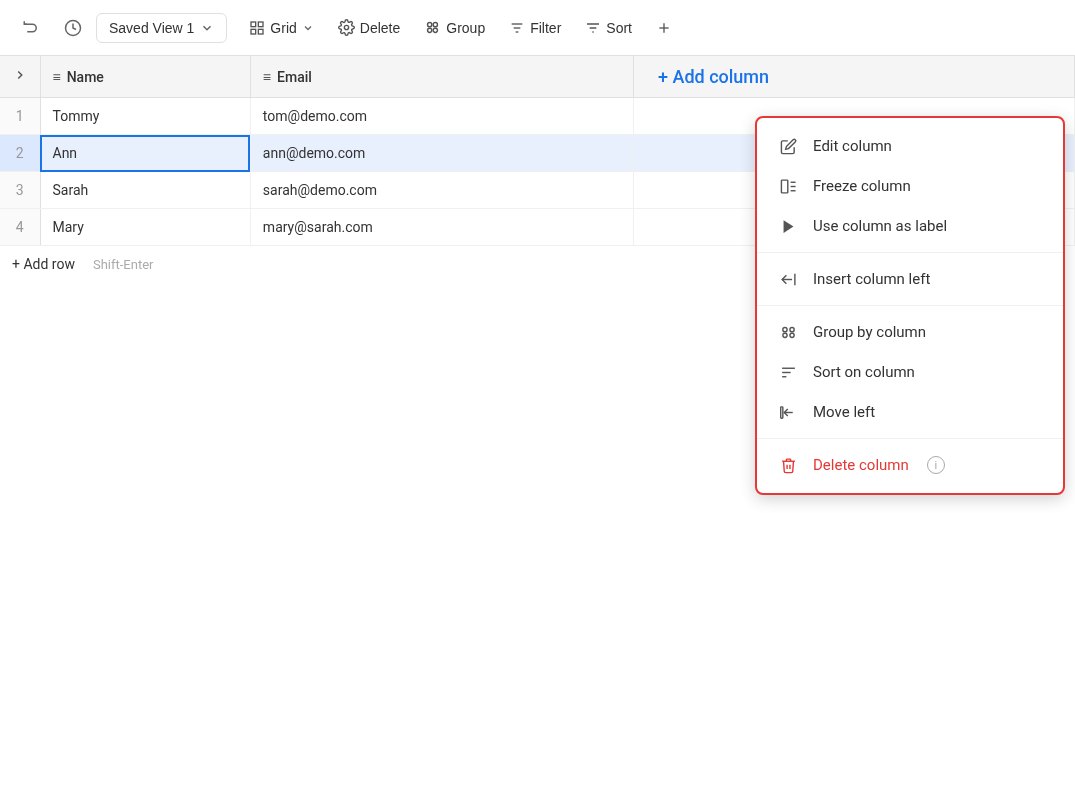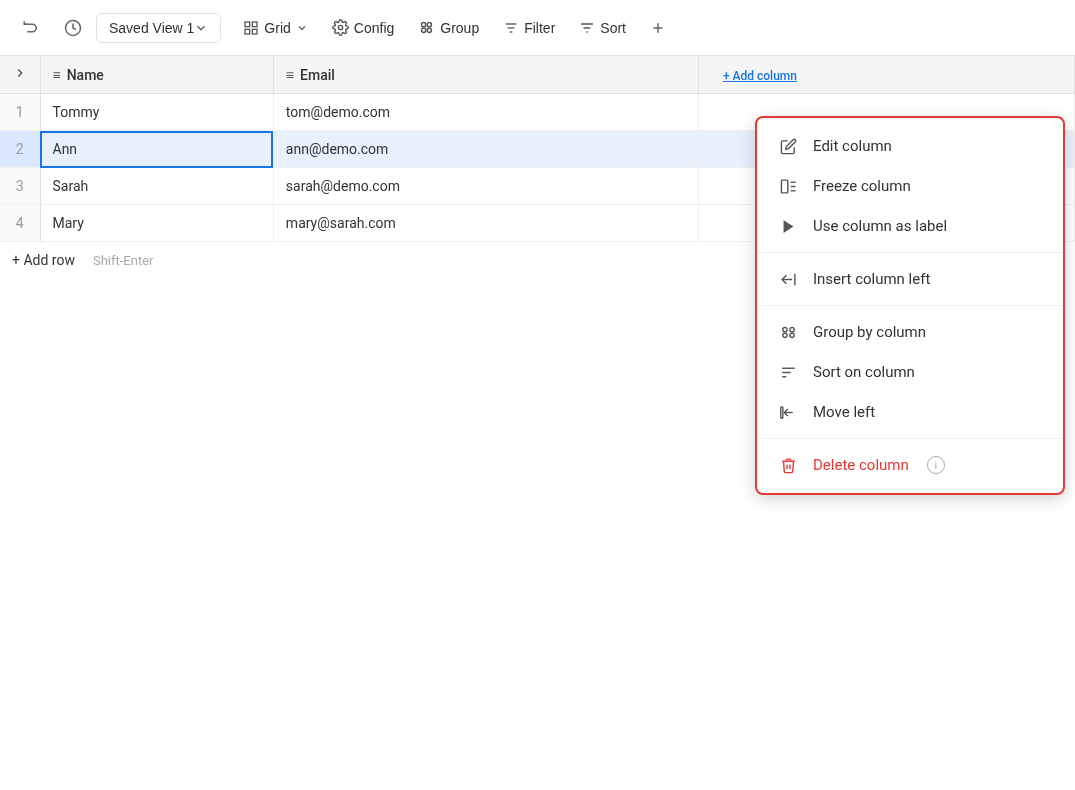--- a/index.html
+++ b/index.html
@@ -31,20 +31,21 @@
       background: transparent;
       border-radius: 6px;
       cursor: pointer;
       font-size: 14px;
       color: #333;
       white-space: nowrap;
     }
     .saved-view-btn {
       display: flex;
       align-items: center;
+      gap: 6px;
       padding: 6px 12px;
       border: 1px solid #e0e0e0;
       background: #fff;
       border-radius: 6px;
       cursor: pointer;
       font-size: 14px;
       color: #333;
       margin-right: 8px;
     }
 
@@ -110,25 +111,24 @@
       cursor: pointer;
       font-size: 14px;
     }
     .add-row-hint {
       color: #aaa;
       font-size: 13px;
     }
     .add-column-btn {
       color: #1a73e8;
       font-weight: 500;
-      font-size: 12px;
+      font-size: 18px;
       padding: 10px 12px;
       cursor: pointer;
       white-space: nowrap;
-      text-decoration: underline;
     }
     .col-header-content {
       display: flex;
       align-items: center;
       gap: 6px;
     }
 
     
     .context-menu-overlay {
       position: absolute;
@@ -227,21 +227,21 @@
     <svg width="12" height="12" viewBox="0 0 24 24" fill="none" stroke="#666" stroke-width="2.5">
       <polyline points="6,9 12,15 18,9"></polyline>
     </svg>
   </button>
 
   <button class="toolbar-btn">
     <svg width="17" height="17" viewBox="0 0 24 24" fill="none" stroke="#555" stroke-width="2">
       <circle cx="12" cy="12" r="3"></circle>
       <path d="M19.4 15a1.65 1.65 0 0 0 .33 1.82l.06.06a2 2 0 0 1-2.83 2.83l-.06-.06a1.65 1.65 0 0 0-1.82-.33 1.65 1.65 0 0 0-1 1.51V21a2 2 0 0 1-4 0v-.09A1.65 1.65 0 0 0 9 19.4a1.65 1.65 0 0 0-1.82.33l-.06.06a2 2 0 0 1-2.83-2.83l.06-.06A1.65 1.65 0 0 0 4.68 15a1.65 1.65 0 0 0-1.51-1H3a2 2 0 0 1 0-4h.09A1.65 1.65 0 0 0 4.6 9a1.65 1.65 0 0 0-.33-1.82l-.06-.06a2 2 0 0 1 2.83-2.83l.06.06A1.65 1.65 0 0 0 9 4.68a1.65 1.65 0 0 0 1-1.51V3a2 2 0 0 1 4 0v.09a1.65 1.65 0 0 0 1 1.51 1.65 1.65 0 0 0 1.82-.33l.06-.06a2 2 0 0 1 2.83 2.83l-.06.06A1.65 1.65 0 0 0 19.4 9a1.65 1.65 0 0 0 1.51 1H21a2 2 0 0 1 0 4h-.09a1.65 1.65 0 0 0-1.51 1z"></path>
     </svg>
-    <span>Config</span>
+    <span>Delete</span>
   </button>
 
   <button class="toolbar-btn">
     <svg width="17" height="17" viewBox="0 0 24 24" fill="none" stroke="#555" stroke-width="2">
       <circle cx="8" cy="8" r="3"></circle>
         <circle cx="16" cy="8" r="3"></circle>
       <circle cx="8" cy="16" r="3"></circle>
         <circle cx="16" cy="16" r="3"></circle>
     </svg>
     <span>Group</span>

